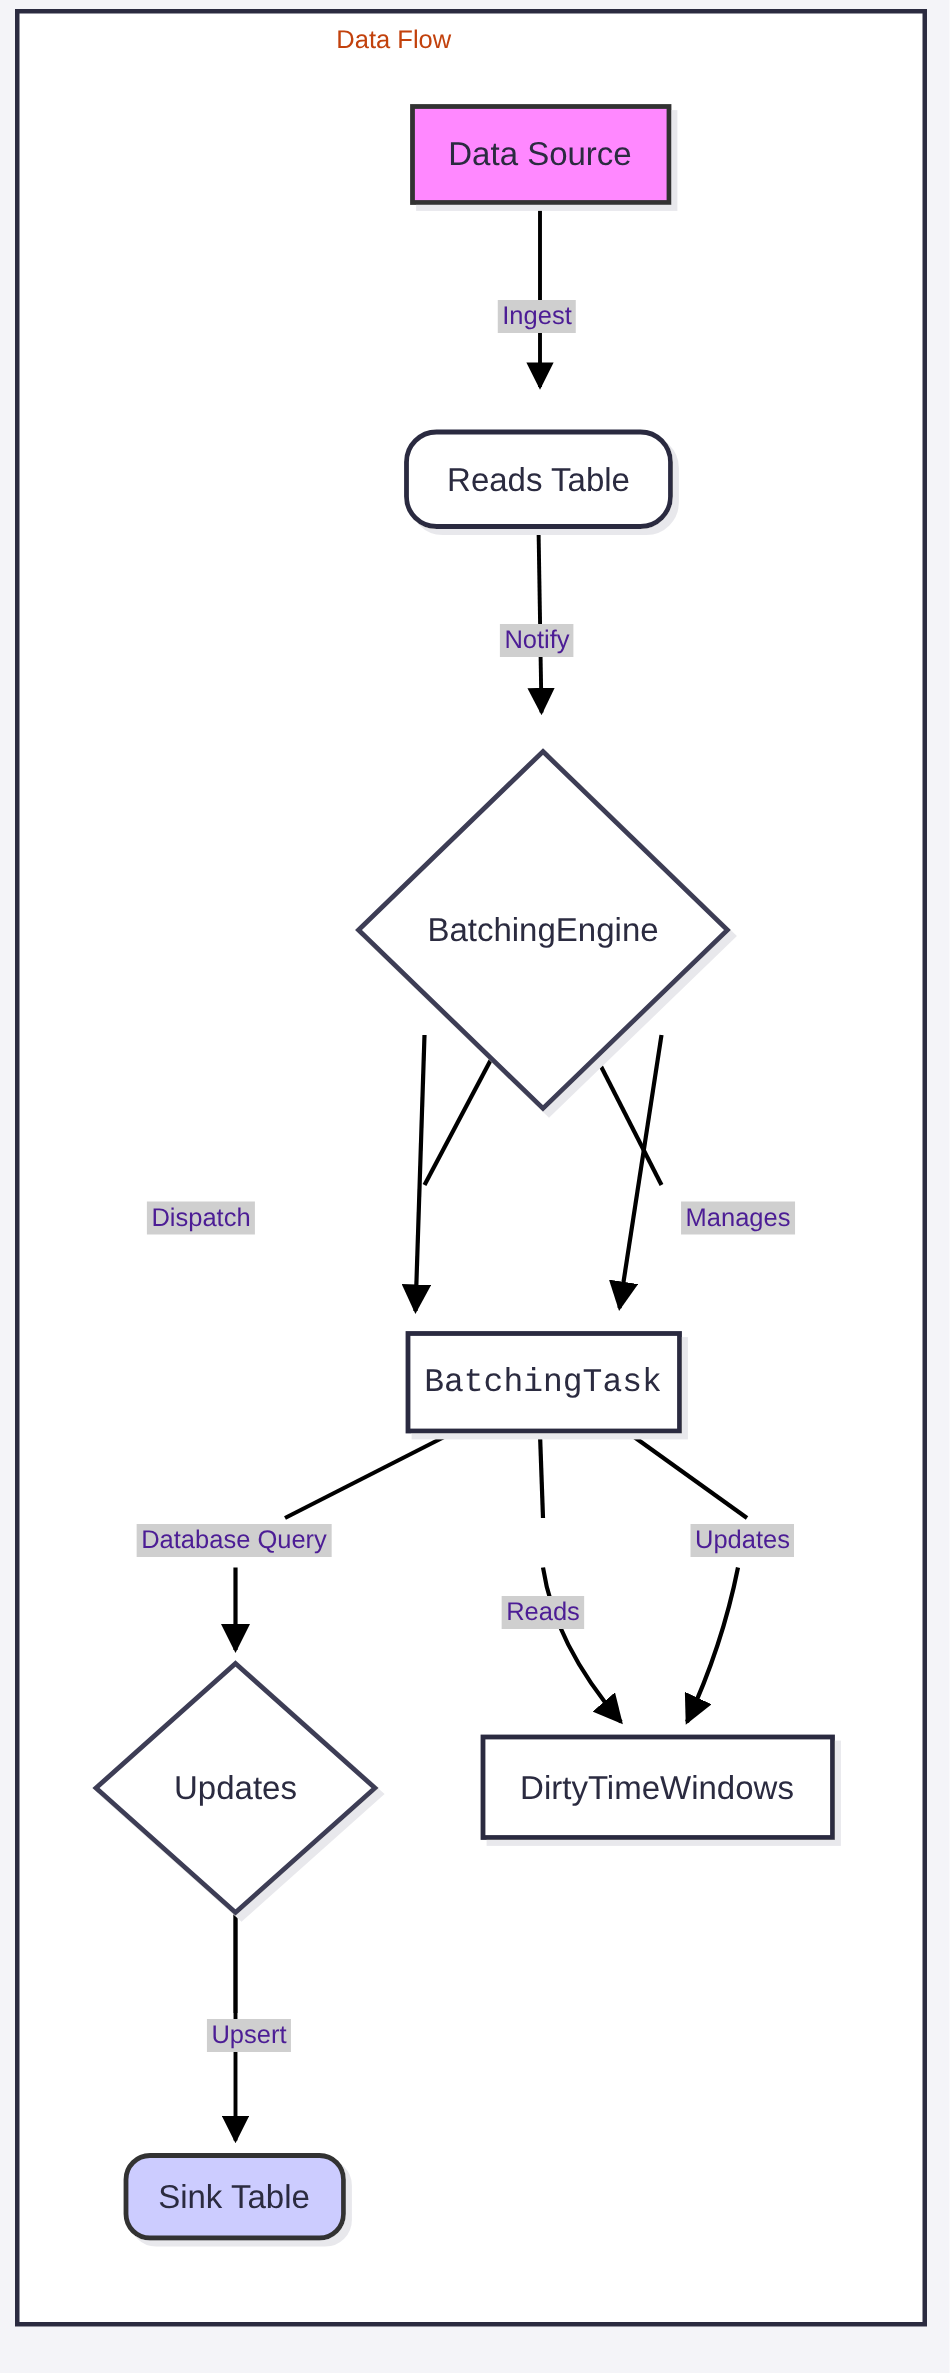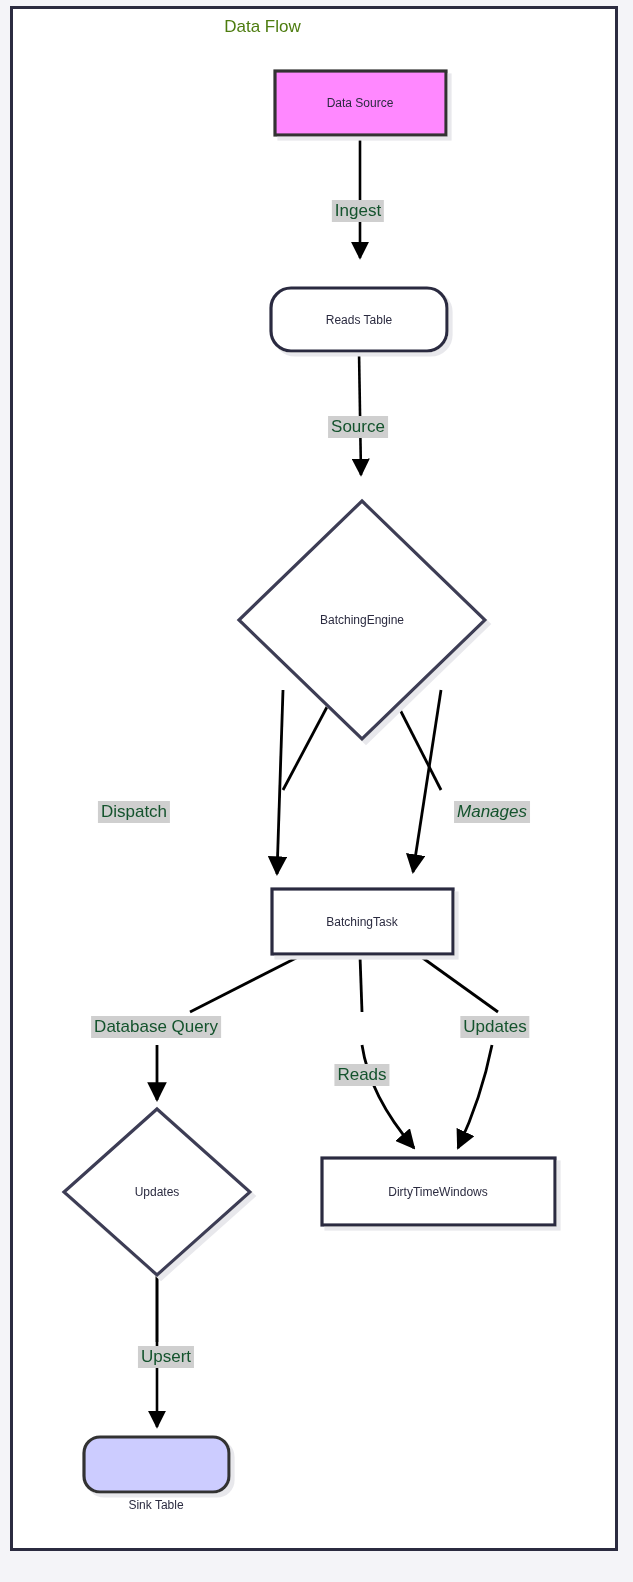--- a/index.html
+++ b/index.html
@@ -42,34 +42,34 @@
   }
   .node-label,
   .edge-label,
   .diagram-title {
     position: absolute;
     white-space: nowrap;
     pointer-events: none;
   }
   .diagram-title {
     font-size: 17px;
-    color: #4d7c0f;
+    color: #c2410c;
     left: 0;
     top: 17px;
     width: 525px;
     text-align: center;
   }
   .node-label {
     color: #2b2b40;
-    font-size: 12px;
+    font-size: 22px;
     text-align: center;
     transform: translate(-50%, -50%);
   }
   .edge-label {
-    color: #14532d;
+    color: #4c1d95;
     font-size: 17px;
     background: #cfcfcf;
     padding: 2px 3px;
     text-align: center;
     transform: translate(-50%, -50%);
     line-height: 18px;
   }
 </style>
 </head>
 <body>
@@ -148,26 +148,26 @@
     <g>
       <rect x="84" y="1437" width="145" height="55" rx="16" ry="16" fill="#ccccff" stroke="#333333" stroke-width="3.2" filter="url(#nodeShadow)"></rect>
     </g>
   </svg>
 
   <div class="diagram-title">Data Flow</div>
 
   <div class="node-label" style="left:360px; top:103px;">Data Source</div>
   <div class="node-label" style="left:359px; top:320px;">Reads Table</div>
   <div class="node-label" style="left:362px; top:620px;">BatchingEngine</div>
-  <div class="node-label" style="left:362px; top:922px;">BatchingTask</div>
+  <div class="node-label" style="left:362px; top:922px;font-family:Liberation Mono, monospace;">BatchingTask</div>
   <div class="node-label" style="left:157px; top:1192px;">Updates</div>
   <div class="node-label" style="left:438px; top:1192px;">DirtyTimeWindows</div>
-  <div class="node-label" style="left:156px; top:1465px;margin-top:40px;">Sink Table</div>
+  <div class="node-label" style="left:156px; top:1465px;">Sink Table</div>
 
   <div class="edge-label" style="left:358px; top:211px;">Ingest</div>
-  <div class="edge-label" style="left:358px; top:427px;">Source</div>
+  <div class="edge-label" style="left:358px; top:427px;">Notify</div>
   <div class="edge-label" style="left:134px; top:812px;">Dispatch</div>
-  <div class="edge-label" style="left:492px; top:812px;font-style:italic;">Manages</div>
+  <div class="edge-label" style="left:492px; top:812px;">Manages</div>
   <div class="edge-label" style="left:156px; top:1027px;">Database Query</div>
   <div class="edge-label" style="left:362px; top:1027px;margin-top:48px;">Reads</div>
   <div class="edge-label" style="left:495px; top:1027px;">Updates</div>
   <div class="edge-label" style="left:156px; top:1357px;margin-left:10px;">Upsert</div>
 </div>
 
 </body></html>

